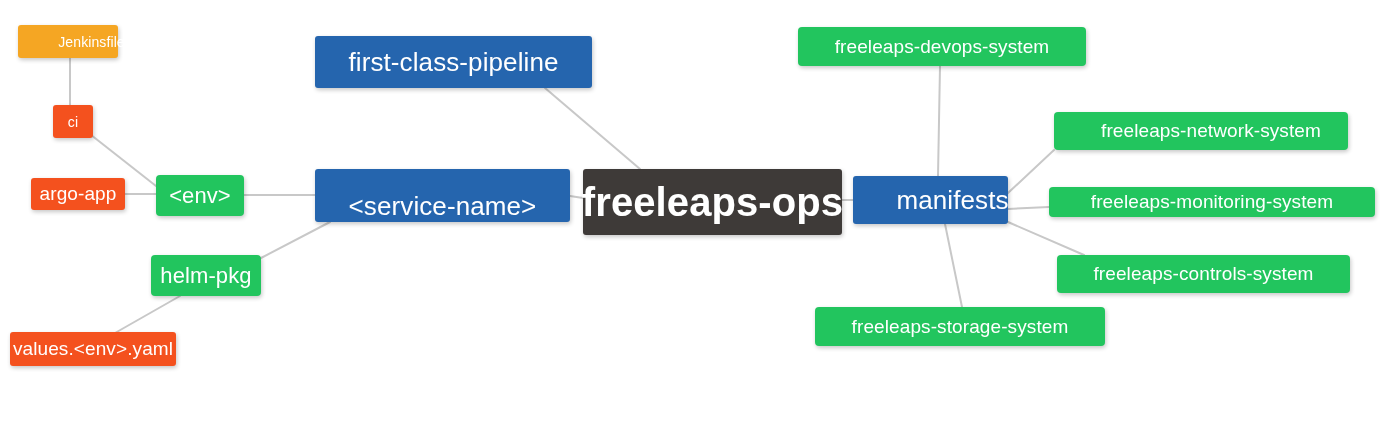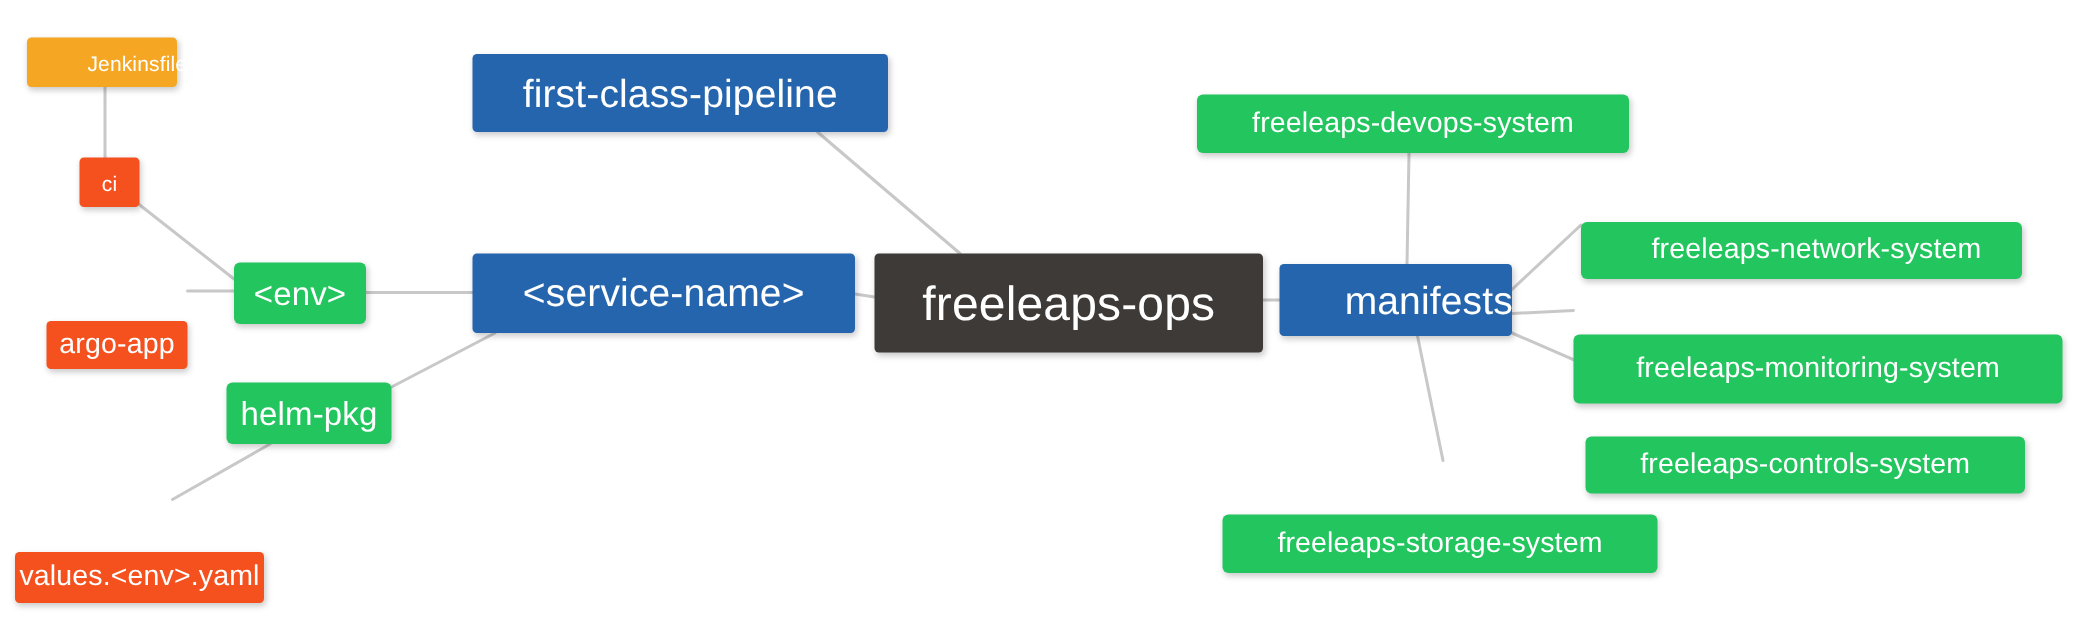--- a/index.html
+++ b/index.html
@@ -60,24 +60,24 @@
   }
   .node-orange {
     background: #f5a623;
     border-radius: 3px;
     padding-left: 47px;
   }
   .node-red {
     background: #f4511e;
     border-radius: 3px;
   }
-  .sz-xl  { font-size: 32px; }
+  .sz-xl  { font-size: 40px; font-weight: bold; }
   .sz-lg  { font-size: 26px; }
   .sz-md  { font-size: 22px; }
-  .sz-sm  { font-size: 19px; margin-top: 36px; }
+  .sz-sm  { font-size: 19px; }
   .sz-xs  { font-size: 14px; }
 </style>
 </head>
 <body>
 
 <div id="mindmap">
 
   <svg id="edge-layer" viewBox="0 0 1390 421" width="1390" height="421" xmlns="http://www.w3.org/2000/svg" stroke="#c8c8c8">
       <path class="edge" d="M 70,58 L 70,105" stroke="#c8c8c8"></path>
       <path class="edge" d="M 86,131 L 156,186" stroke="#c8c8c8"></path>
@@ -107,39 +107,39 @@
       </div>
       <div class="node node-green sz-md" style="left: 156px; top: 175px; width: 88px; height: 41px;">
         <span>&lt;env&gt;</span>
       </div>
       <div class="node node-green sz-md" style="left: 151px; top: 255px; width: 110px; height: 41px;">
         <span>helm-pkg</span>
       </div>
       <div class="node node-red sz-sm" style="left: 10px; top: 332px; width: 166px; height: 34px;">
         <span>values.&lt;env&gt;.yaml</span>
       </div>
-      <div class="node node-blue sz-lg" style="left: 315px; top: 169px; width: 255px; height: 53px;">
+      <div class="node node-blue sz-lg" style="left: 315px; top: 169px; width: 255px; height: 53px; align-items: flex-end;">
         <span>&lt;service-name&gt;</span>
       </div>
       <div class="node node-blue sz-lg" style="left: 315px; top: 36px; width: 277px; height: 52px;">
         <span>first-class-pipeline</span>
       </div>
       <div class="node node-root sz-xl" style="left: 583px; top: 169px; width: 259px; height: 66px;">
         <span>freeleaps-ops</span>
       </div>
       <div class="node node-blue sz-lg" style="left: 853px; top: 176px; width: 155px; height: 48px; padding-left: 44px;">
         <span>manifests</span>
       </div>
       <div class="node node-green sz-sm" style="left: 798px; top: 27px; width: 288px; height: 39px;">
         <span>freeleaps-devops-system</span>
       </div>
       <div class="node node-green sz-sm" style="left: 1054px; top: 112px; width: 294px; height: 38px; padding-left: 20px;">
         <span>freeleaps-network-system</span>
       </div>
-      <div class="node node-green sz-sm" style="left: 1049px; top: 187px; width: 326px; height: 46px;">
+      <div class="node node-green sz-sm" style="left: 1049px; top: 187px; width: 326px; height: 30px;">
         <span>freeleaps-monitoring-system</span>
       </div>
       <div class="node node-green sz-sm" style="left: 1057px; top: 255px; width: 293px; height: 38px;">
         <span>freeleaps-controls-system</span>
       </div>
       <div class="node node-green sz-sm" style="left: 815px; top: 307px; width: 290px; height: 39px;">
         <span>freeleaps-storage-system</span>
       </div>
     </div>
 

